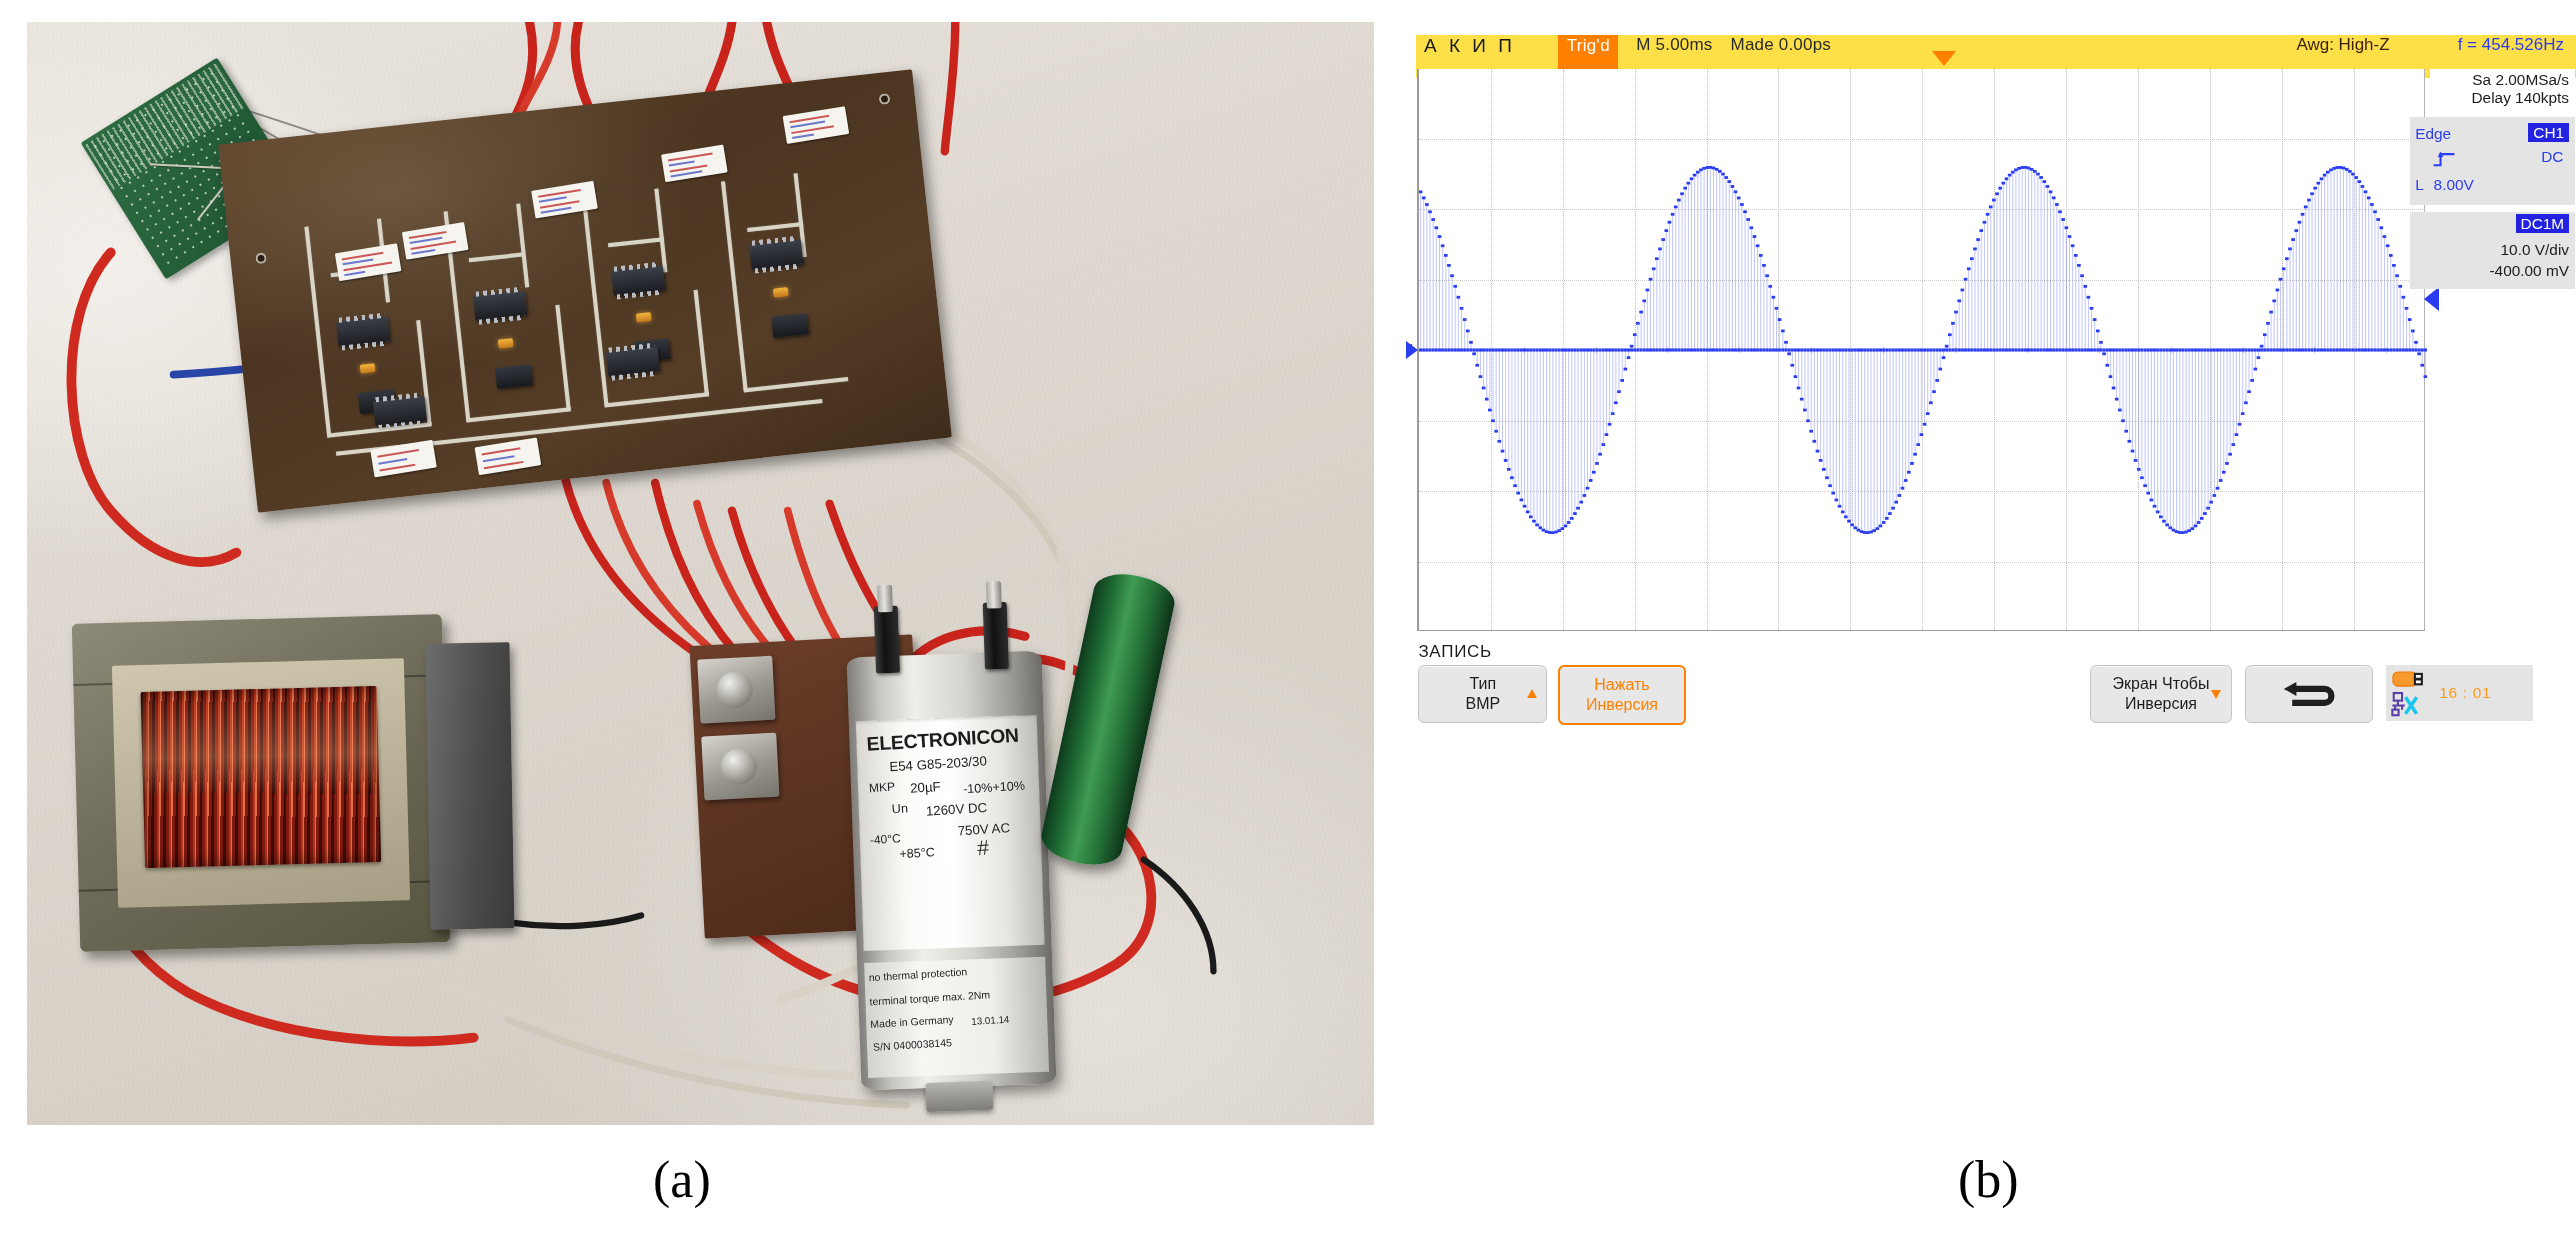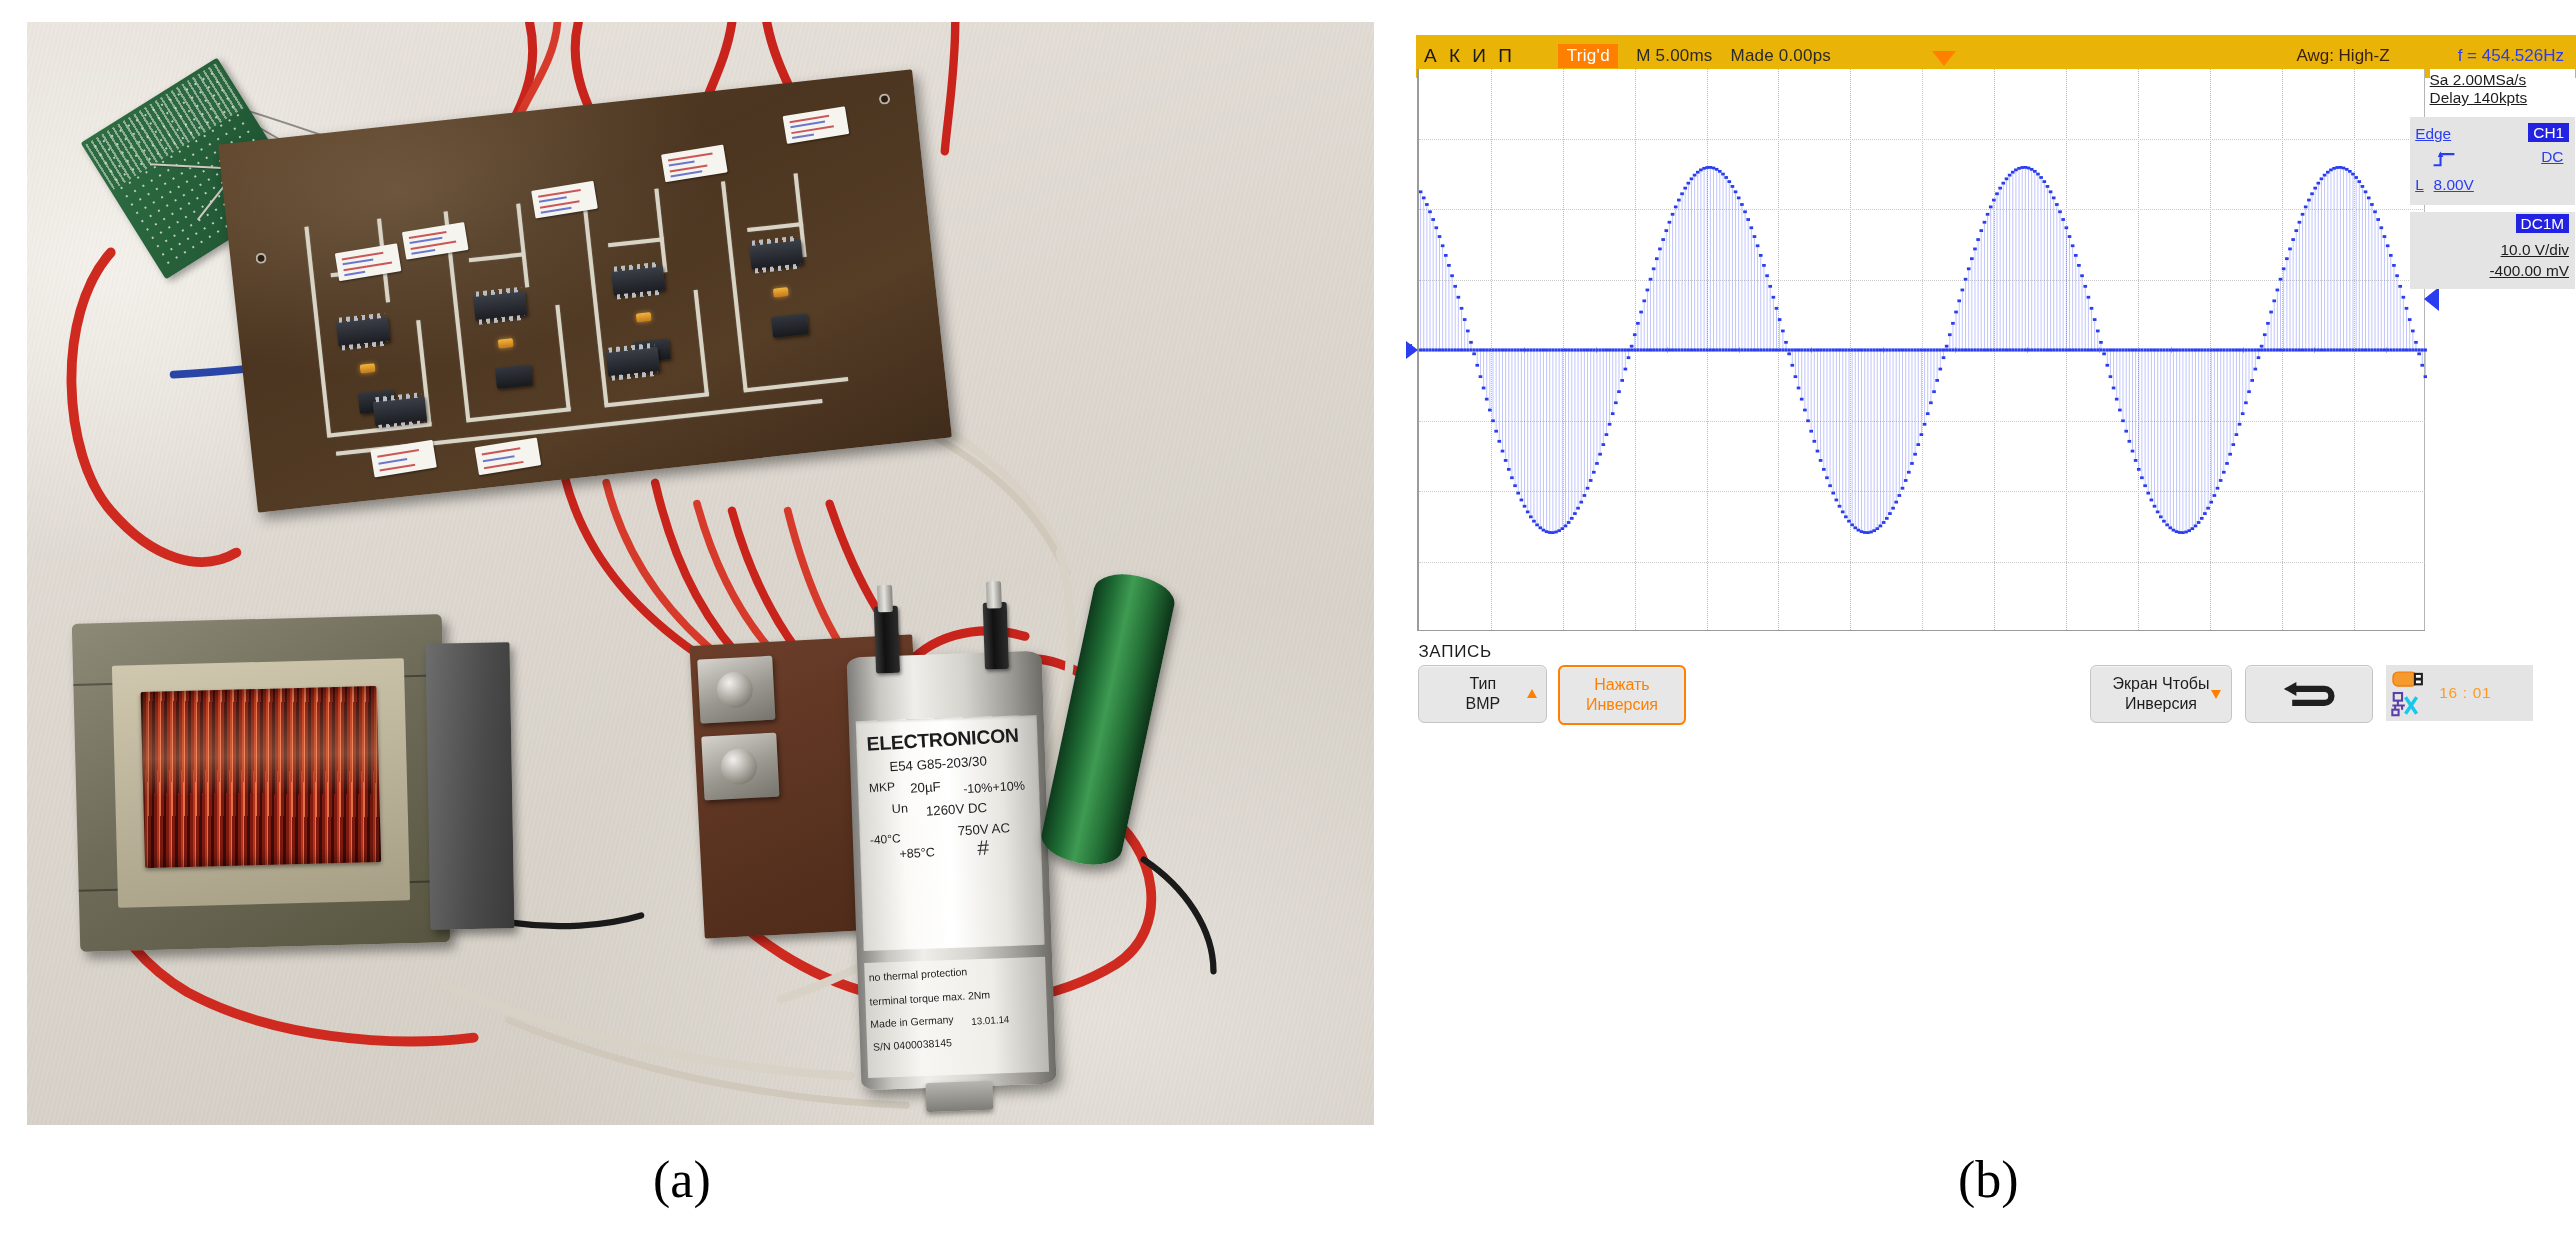--- a/index.html
+++ b/index.html
@@ -111,22 +111,22 @@
   
   .greencyl{position:absolute;left:1040px;top:551px;width:82px;height:293px;transform:rotate(12deg);
      border-radius:40px/21px;
      background:linear-gradient(90deg,#0e3a1c 0%,#1d6a33 22%,#3f9b52 45%,#236f36 72%,#0d3318 100%);
      box-shadow:3.5px 6.3px 10.5px rgba(0,0,0,.42);}
 
   
   #scope-panel{position:absolute;left:1410px;top:22px;width:1166px;height:712px;}
   #scope{position:absolute;left:0;top:0;width:1166px;height:705px;background:#ffffff;}
 
-  .scope-header{position:absolute;left:5.6px;top:12.6px;width:1161px;height:43px;background:#eab308;
-     display:flex;align-items:center;}
+  .scope-header{position:absolute;left:5.6px;top:12.6px;width:1161px;height:43px;background:#fde047;
+     display:flex;}
   .scope-header .hdr-brand{font-size:19px;color:#1a1a1a;letter-spacing:3.5px;margin-left:8.4px;
      font-family:"Liberation Sans",sans-serif;}
   .trigd{background:#ff8000;color:#fff;font-size:17px;padding:1.4px 8.4px 2.1px;margin-left:43px;
      letter-spacing:0.3px;}
   .hdr-txt{font-size:17px;color:#2a2a2a;margin-left:18px;letter-spacing:0.2px;}
   .hdr-awg{position:absolute;right:187px;font-size:17px;color:#3a1f0c;}
   .hdr-freq{position:absolute;right:12.6px;font-size:17px;color:#2b3df0;}
 
   
   .grat{position:absolute;left:7px;top:47px;width:1008px;height:562px;background:#fff;
@@ -144,22 +144,22 @@
   .gnd-marker{position:absolute;width:0;height:0;border-top:9px solid transparent;
      border-bottom:9px solid transparent;border-left:12px solid #2b3df0;}
   .gnd-marker .num{position:absolute;left:-10.5px;top:-7.7px;color:#2b3df0;font-size:12px;}
   
   .lvl-marker{position:absolute;width:0;height:0;border-top:12.6px solid transparent;
      border-bottom:12.6px solid transparent;border-right:15.4px solid #2b3df0;}
 
   
   .side{position:absolute;right:1.4px;background:#e4e4e4;padding-left:20px;}
   .side-white{position:absolute;right:1.4px;background:#ffffff;}
-  .side-txt{font-size:15.4px;color:#1d1d1d;text-align:left;padding-right:5.6px;line-height:18px;
-     font-family:"Liberation Sans",sans-serif;text-decoration:underline;}
+  .side-txt{font-size:15.4px;color:#1d1d1d;text-align:right;padding-right:5.6px;line-height:18px;
+     font-family:"Liberation Sans",sans-serif;}
   .side-blue{color:#2b3df0;}
   .badge{background:#2222e0;color:#fff;padding:0.7px 4.9px 1.4px;font-size:15.4px;}
   .tabnum{position:absolute;background:#ececec;border:0.7px solid #c9c9c9;border-bottom:none;
      border-radius:4.2px 4.2px 0 0;color:#2b3df0;font-size:15.4px;text-align:center;}
 
   
   .reclabel{position:absolute;font-size:17px;color:#1d1d1d;letter-spacing:0.7px;}
   .btn{position:absolute;background:#e7e7e7;border:0.7px solid #c4c4c4;border-radius:6.3px;
      display:flex;flex-direction:column;align-items:center;justify-content:center;
      font-size:16px;color:#1d1d1d;line-height:20px;box-shadow:inset 0 0.7px 0 #f7f7f7;}

